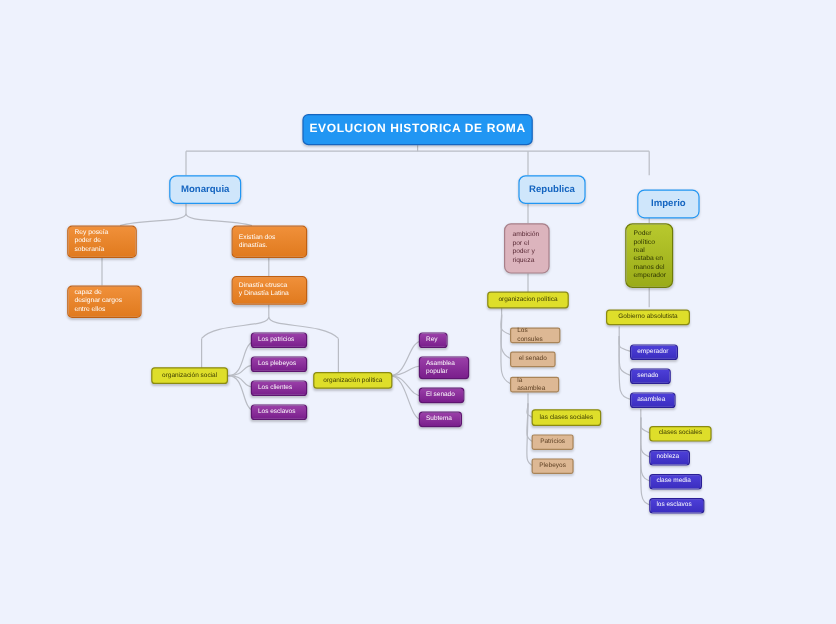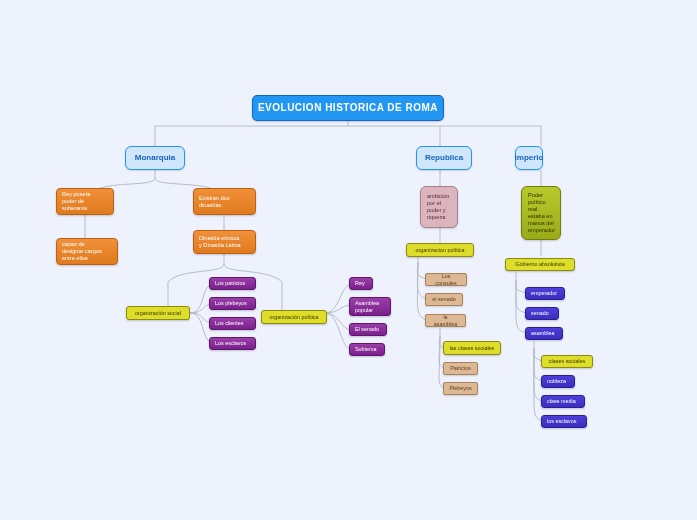--- a/index.html
+++ b/index.html
@@ -26,21 +26,21 @@
     width: 697px;
     height: 520px;
     pointer-events: none;
   }
   .node {
     position: absolute;
     box-sizing: border-box;
     display: flex;
     align-items: center;
     justify-content: center;
-    text-align: center;
+    text-align: left;
     line-height: 1.25;
     white-space: pre-line;
     z-index: 2;
   }
 
   
   .n-root {
     background: #2196f3;
     border: 1px solid #1565c0;
     border-radius: 5px;
@@ -53,20 +53,21 @@
 
   
   .n-blue {
     background: #cfe6fb;
     border: 1px solid #2196f3;
     border-radius: 6px;
     color: #1565c0;
     font-size: 8px;
     font-weight: bold;
     box-shadow: 0 1px 2px rgba(0,0,0,0.14);
+    margin-left: 16px;
   }
 
   
   .n-orange {
     background: linear-gradient(#f0903a, #e07a1e);
     border: 1px solid #c05f10;
     border-radius: 4px;
     color: #ffffff;
     font-size: 5.6px;
     justify-content: flex-start;
@@ -214,21 +215,21 @@
   </div>
 
   <div class="node n-blue" style="left:125px; top:146px; width:60px; height:24px;">
     <span>Monarquia</span>
   </div>
 
   <div class="node n-blue" style="left:416px; top:146px; width:56px; height:24px;">
     <span>Republica</span>
   </div>
 
-  <div class="node n-blue" style="left:515px; top:146px; width:28px; height:24px;">
+  <div class="node n-blue" style="left:515px; top:158px; width:52px; height:24px;">
     <span>Imperio</span>
   </div>
 
   <div class="node n-orange" style="left:56px; top:188px; width:58px; height:27px;">
     <span>Rey poseía
 poder de
 soberanía</span>
   </div>
 
   <div class="node n-orange" style="left:56px; top:238px; width:62px; height:27px;">

